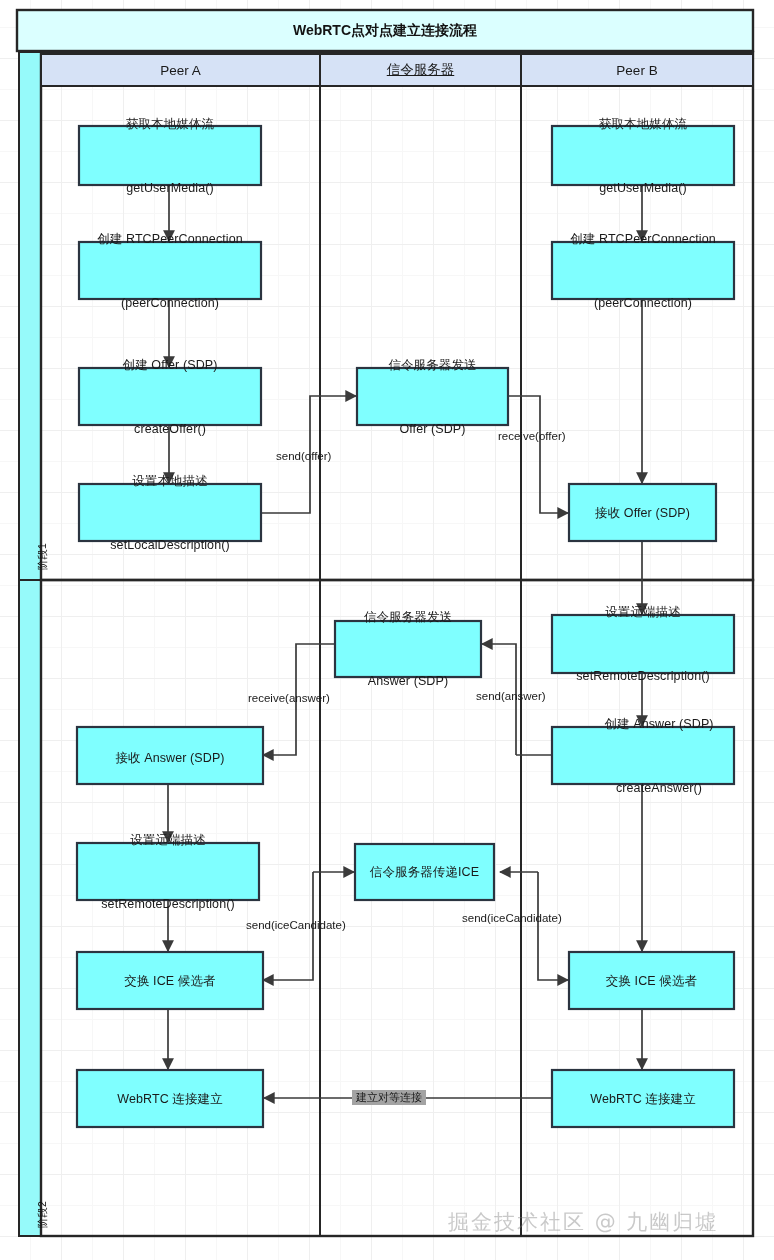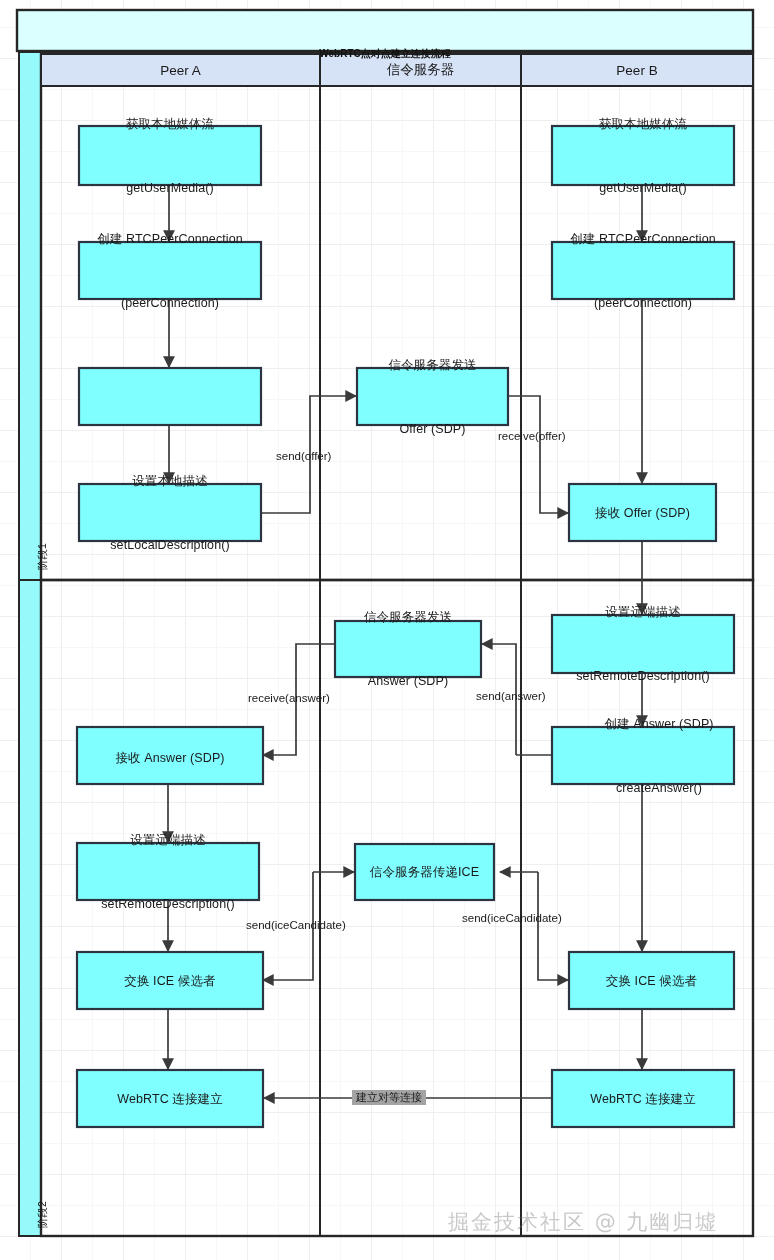--- a/index.html
+++ b/index.html
@@ -37,21 +37,21 @@
     gap:48px;
   }
   .lane-title{
     position:absolute;
     display:flex;align-items:center;justify-content:center;
     font-size:13.5px;color:#1a1a1a;
   }
   .diagram-title{
     position:absolute;
     display:flex;align-items:center;justify-content:center;
-    font-size:10px;color:#131313;font-weight:700;margin-top:23px;
+    font-size:14px;color:#131313;font-weight:700;
   }
   .phase-label{
     position:absolute;
     font-size:10.5px;color:#111;
     transform:rotate(-90deg);
     transform-origin:left top;
     white-space:nowrap;
   }
   .edge-label{
     position:absolute;
@@ -166,33 +166,37 @@
       <rect x="569" y="952" width="165" height="57"></rect>
 
       <rect x="77" y="1070" width="186" height="57"></rect>
       <rect x="552" y="1070" width="182" height="57"></rect>
     </g>
   </svg>
 
   <div class="diagram-title" style="left:17px;top:10px;width:736px;height:41px;">WebRTC点对点建立连接流程</div>
 
   <div class="lane-title" style="left:41px;top:54px;width:279px;height:32px;">Peer A</div>
-  <div class="lane-title" style="left:320px;top:54px;width:201px;height:32px;">信令服务器</div>
+  <div class="lane-title" style="left:320px;top:54px;width:201px;height:32px;text-decoration:underline;">信令服务器</div>
   <div class="lane-title" style="left:521px;top:54px;width:232px;height:32px;">Peer B</div>
 
   <div class="phase-label" style="left:36px;top:570px;">阶段1</div>
   <div class="phase-label" style="left:36px;top:1228px;">阶段2</div>
 
   <div class="node-label" style="left:79px;top:126px;width:182px;height:59px;">
     <span>获取本地媒体流</span>
     <span>getUserMedia()</span>
   </div>
   <div class="node-label" style="left:79px;top:242px;width:182px;height:57px;">
     <span>创建 RTCPeerConnection</span>
     <span>(peerConnection)</span>
+  </div>
+  <div class="node-label" style="left:79px;top:368px;width:182px;height:57px;">
+    <span>创建 Offer (SDP)</span>
+    <span>createOffer()</span>
   </div>
   <div class="node-label" style="left:79px;top:484px;width:182px;height:57px;">
     <span>设置本地描述</span>
     <span>setLocalDescription()</span>
   </div>
   <div class="node-label" style="left:357px;top:368px;width:151px;height:57px;">
     <span>信令服务器发送</span>
     <span>Offer (SDP)</span>
   </div>
   <div class="node-label" style="left:552px;top:126px;width:182px;height:59px;">

